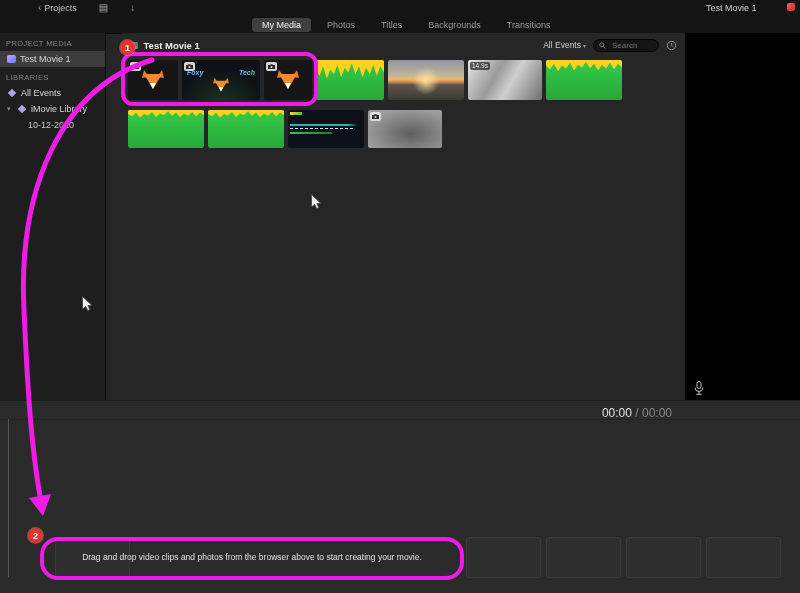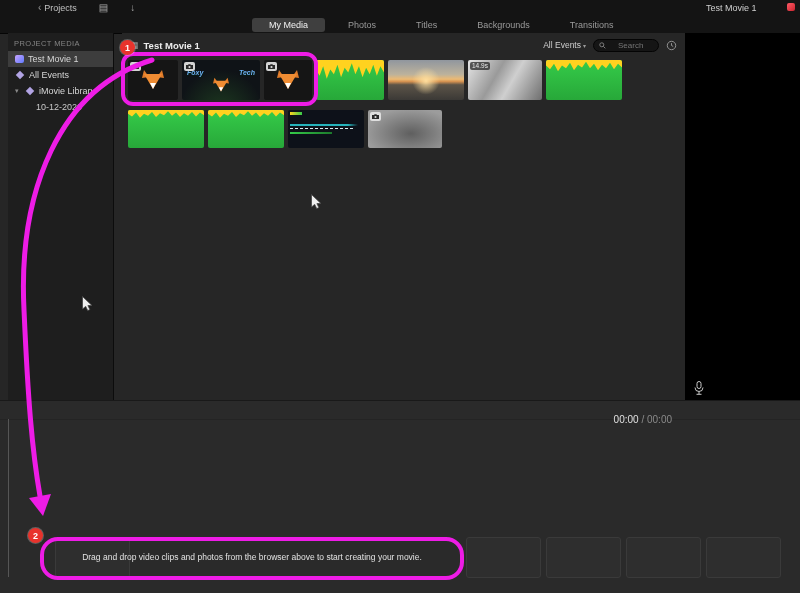--- a/index.html
+++ b/index.html
@@ -12,44 +12,44 @@
   .projects-btn{margin-left:38px;display:flex;align-items:center;gap:3px;cursor:default;}
   .projects-btn .chev{color:#9a9a9a;font-size:10px;line-height:1;}
   .tb-icon{margin-left:22px;color:#a8a8a8;font-size:10px;line-height:1;}
   .win-title{position:absolute;left:706px;top:3px;font-size:9px;color:#cfcfcf;}
   .red-dot{position:absolute;left:787px;top:3px;width:8px;height:8px;border-radius:2px;
            background:linear-gradient(135deg,#ff5a66,#c8232e);}
   
   .tabbar{position:absolute;left:0;top:16px;width:800px;height:17px;background:#141414;
           border-bottom:1px solid #050505;}
   .tabs{position:absolute;left:252px;top:2px;display:flex;gap:6px;align-items:center;}
-  .tab{font-size:9px;color:#9a9a9a;padding:2px 17px;border-radius:3px;white-space:nowrap;}
+  .tab{font-size:9px;color:#9a9a9a;padding:2px 10px;border-radius:3px;white-space:nowrap;}
   .tab.active{background:#3f3f3f;color:#f0f0f0;}
   
   .sidebar{position:absolute;left:0;top:33px;width:106px;height:367px;background:#1e1e1e;
-           border-right:1px solid #0c0c0c;box-sizing:border-box;margin-left:8px;}
+           border-right:1px solid #0c0c0c;box-sizing:border-box;}
   .side-header{font-size:7.5px;color:#858585;letter-spacing:.4px;padding:6px 0 3px 6px;}
   .side-item{font-size:9px;color:#d6d6d6;padding:3px 0 3px 7px;display:flex;align-items:center;gap:4px;}
   .side-item.selected{background:#3d3d3d;}
   .mini-movie{width:9px;height:8px;border-radius:2px;background:linear-gradient(135deg,#c9a3ff,#5f7bff);flex:0 0 auto;}
   .mini-photos{width:9px;height:9px;border-radius:50%;flex:0 0 auto;
     background:conic-gradient(#f33,#f93,#fd3,#6c3,#3cc,#36f,#c3f,#f33);}
   .mini-star{width:6px;height:6px;background:#b2a4e4;transform:rotate(45deg);flex:0 0 auto;margin:0 2px;}
   .side-chev{color:#8a8a8a;font-size:7px;width:6px;flex:0 0 auto;}
   .side-sub{padding-left:28px;color:#c8c8c8;}
   
   .browser{position:absolute;left:122px;top:33px;width:563px;height:367px;background:#262626;}
   .browser-header{position:relative;height:24px;display:flex;align-items:center;padding:0 8px;gap:5px;}
   .grid-glyph{color:#9a9a9a;font-size:9px;}
   .browser-title{font-size:9.5px;font-weight:bold;color:#ececec;}
   .hdr-right{margin-left:auto;display:flex;align-items:center;gap:7px;}
   .filter{font-size:8.5px;color:#cfcfcf;display:flex;align-items:center;gap:2px;}
   .filter .dd{font-size:6px;color:#9a9a9a;}
   .search-pill{width:66px;height:13px;background:#151515;border:1px solid #040404;border-radius:7px;
-               display:flex;align-items:center;gap:12px;padding:0 5px;box-sizing:border-box;}
+               display:flex;align-items:center;gap:6px;padding:0 5px;box-sizing:border-box;}
   .search-pill input{flex:1;min-width:0;background:transparent;border:none;outline:none;color:#bbb;
                font-size:8px;font-family:"Liberation Sans",sans-serif;padding:0;}
   
   .grid{position:absolute;left:6px;top:27px;}
   .row{display:flex;gap:4px;}
   .row2{margin-top:10px;}
   .clip{position:relative;height:40px;border-radius:2px;overflow:hidden;background:#151515;flex:0 0 auto;}
   .row2 .clip{height:38px;}
   .clip.green{background:linear-gradient(180deg,var(--green,#35cb49),#27a839);}
   .wave{position:absolute;left:0;top:0;width:100%;}
@@ -78,21 +78,21 @@
   .da-strip{position:absolute;left:2px;top:2px;width:12px;height:3px;
        background:linear-gradient(90deg,var(--wave,#ffd21f),var(--green,#35cb49));}
   .clip.gray-fox{background:radial-gradient(ellipse at 58% 62%,#5f5f5f,#9c9c9c 75%),#8a8a8a;}
   
   .preview{position:absolute;left:685px;top:33px;width:115px;height:367px;background:#000;}
   .mic{position:absolute;left:9px;top:348px;}
   
   .timeline{position:absolute;left:0;top:400px;width:800px;height:193px;background:#2a2a2a;
        border-top:1px solid #191919;box-sizing:border-box;}
   .tl-toolbar{position:relative;height:18px;border-bottom:1px solid #242424;}
-  .timecode{position:absolute;left:560px;top:13px;width:112px;text-align:right;font-size:10px;color:#8a8a8a;}
+  .timecode{position:absolute;left:560px;top:5px;width:112px;text-align:right;font-size:12px;color:#8a8a8a;}
   .timecode .cur{color:#e0e0e0;}
   .playhead{position:absolute;left:8px;top:18px;width:1px;height:158px;background:#565656;}
   .slot{position:absolute;top:136px;width:75px;height:41px;border:1px solid #3a3a3a;
        border-radius:3px;background:#2e2e2e;box-sizing:border-box;}
   .empty-msg{position:absolute;left:62px;top:151px;width:380px;text-align:center;
        font-size:8.5px;color:#e2e2e2;}
   
   .anno-box{position:absolute;border:4px solid var(--accent,#ee1ce6);border-radius:12px;
        pointer-events:none;z-index:40;box-sizing:border-box;}
   .box1{left:121px;top:52px;width:197px;height:54px;}
@@ -132,20 +132,21 @@
       <span class="tab">Transitions</span>
     </div>
   </div>
 
   <div class="sidebar">
     <div class="side-header">PROJECT MEDIA</div>
     <div class="side-item selected">
       <span class="mini-movie"></span>
       <span>Test Movie 1</span>
     </div>
+    <div class="side-header">LIBRARIES</div>
     <div class="side-item">
       <span class="mini-star"></span>
       <span>All Events</span>
     </div>
     <div class="side-item">
       <span class="side-chev">▾</span>
       <span class="mini-star"></span>
       <span>iMovie Library</span>
     </div>
     <div class="side-item side-sub">

